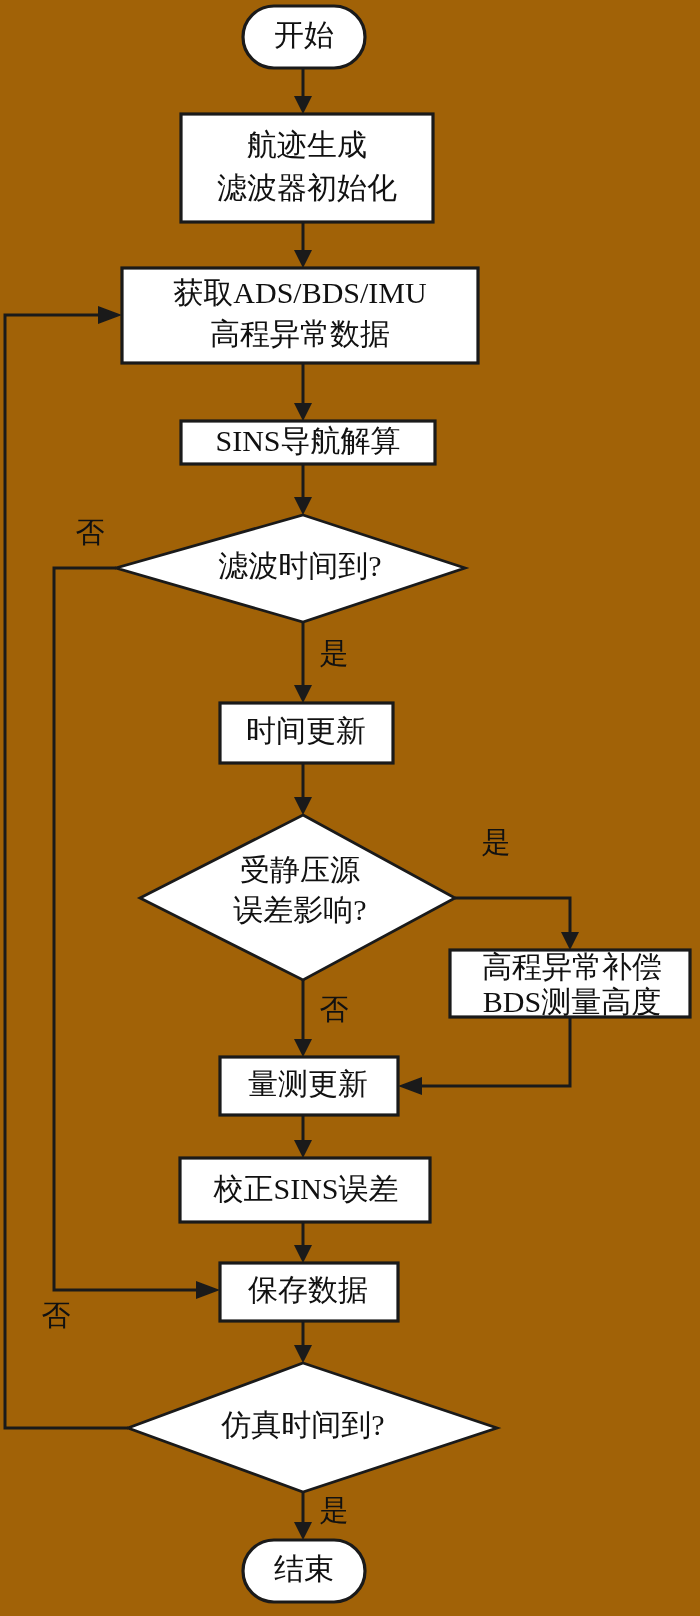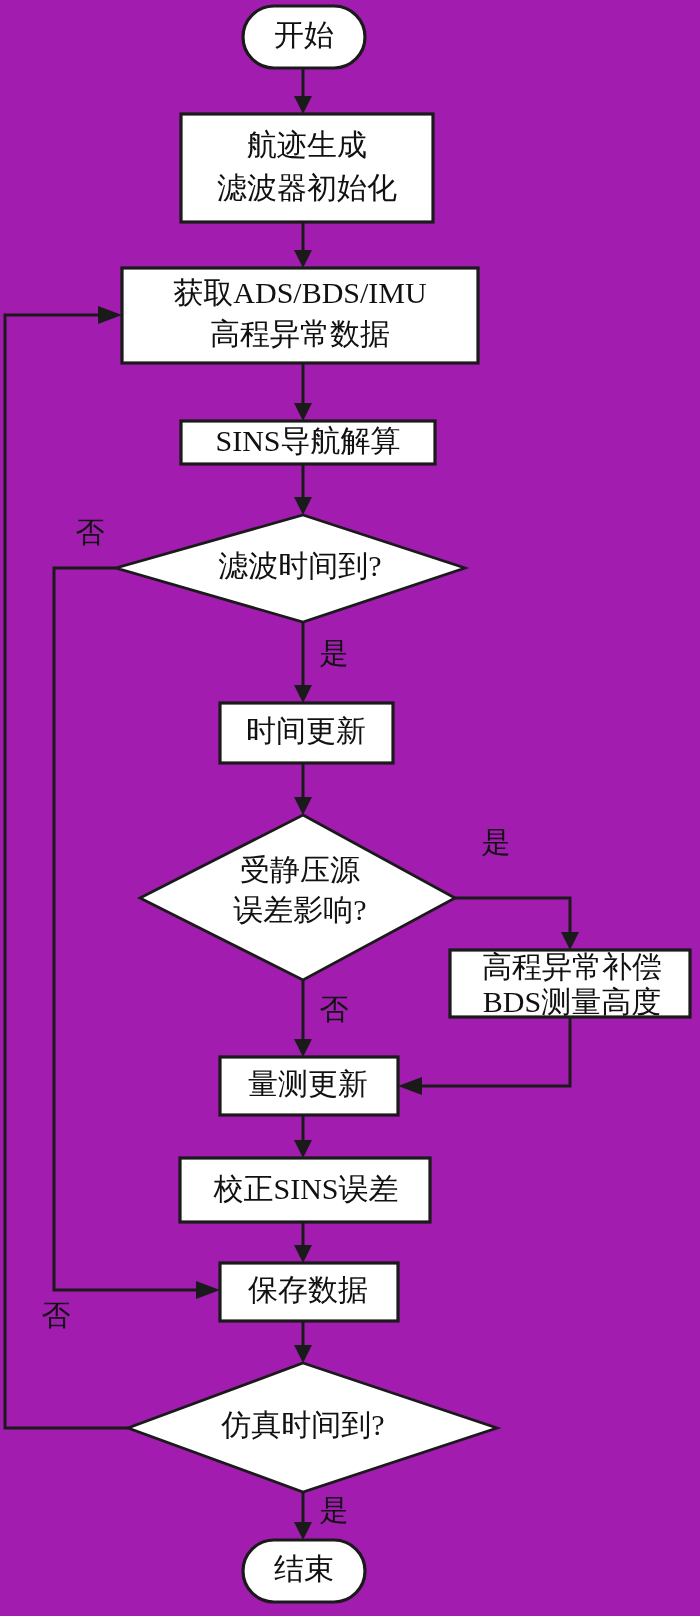--- a/index.html
+++ b/index.html
@@ -10,21 +10,21 @@
   body {
     width: 700px;
     height: 1616px;
     font-family: "Liberation Serif", "DejaVu Serif", serif;
     overflow: hidden;
   }
   #flowchart-root {
     position: relative;
     width: 700px;
     height: 1616px;
-    background: #a21caf;
+    background: #a16207;
   }
   svg#flow-svg {
     display: block;
     width: 700px;
     height: 1616px;
   }
   .node-shape {
     fill: #ffffff;
     stroke: #1a1a1a;
     stroke-width: 3.2;

